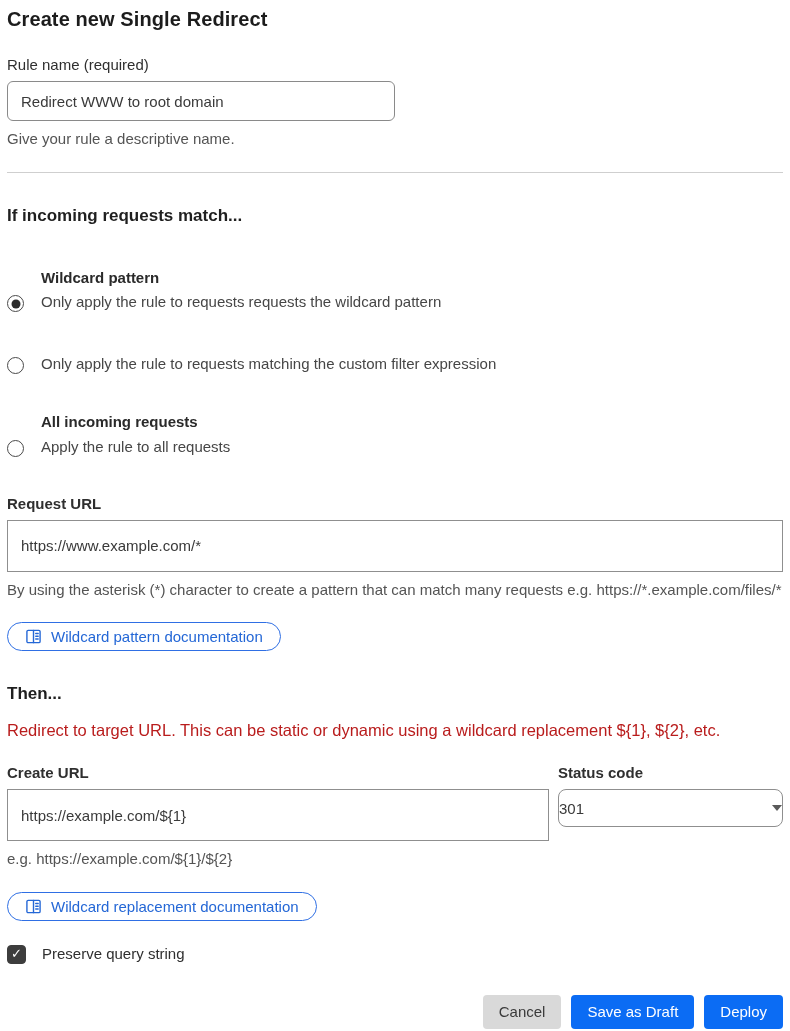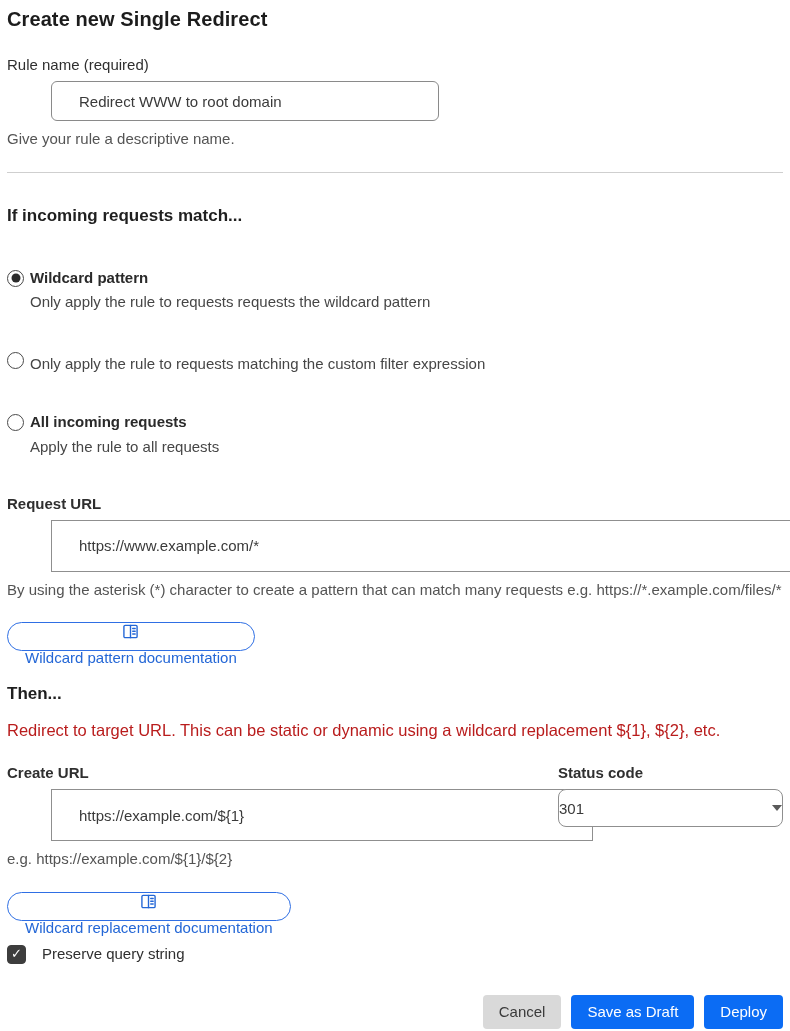--- a/index.html
+++ b/index.html
@@ -23,28 +23,27 @@
     font-size: 15px;
     color: #2f2f2f;
     margin-bottom: 8px;
   }
   .field-label.bold { font-weight: 700; }
   .text-input {
     display: block;
     height: 40px;
     border: 1px solid #8a8a8a;
     border-radius: 6px;
-    padding: 0 27px;
+    padding: 0 13px;
     font-size: 15px;
     font-family: "Liberation Sans", "DejaVu Sans", sans-serif;
     color: #3a3a3a;
     background: #fff;
     outline: none;
     width: 100%;
-    margin-left: 44px;
   }
   .rule-name-input { width: 388px; }
   .help-text {
     font-size: 15px;
     color: #545454;
     margin-top: 7px;
     line-height: 1.5;
   }
   .divider {
     border: none;
@@ -53,22 +52,22 @@
   }
   .section-heading {
     font-size: 17px;
     font-weight: 700;
     color: #1f1f1f;
     margin-top: 33px;
   }
   .radio-group { margin-top: 42px; }
   .radio-row {
     display: flex;
-    align-items: flex-start;
-    gap: 6px;
+    align-items: flex-end;
+    gap: 17px;
     margin-bottom: 38px;
     cursor: pointer;
   }
   .radio-circle {
     flex: 0 0 auto;
     width: 17px;
     height: 17px;
     border: 1.5px solid #4a4a4a;
     border-radius: 50%;
     margin-top: 2px;
@@ -107,21 +106,20 @@
     margin-top: 21px;
     height: 29px;
     padding: 0 17px;
     border: 1px solid #2f6fe4;
     border-radius: 15px;
     background: #fff;
     color: #2467d6;
     font-size: 15px;
     font-family: "Liberation Sans", "DejaVu Sans", sans-serif;
     cursor: pointer;
-    flex-direction: column;
   }
   .doc-pill svg { display: block; }
   .then-desc {
     font-size: 16.5px;
     color: #b91c1c;
     margin-top: 15px;
     line-height: 1.4;
   }
   .target-row {
     display: flex;

